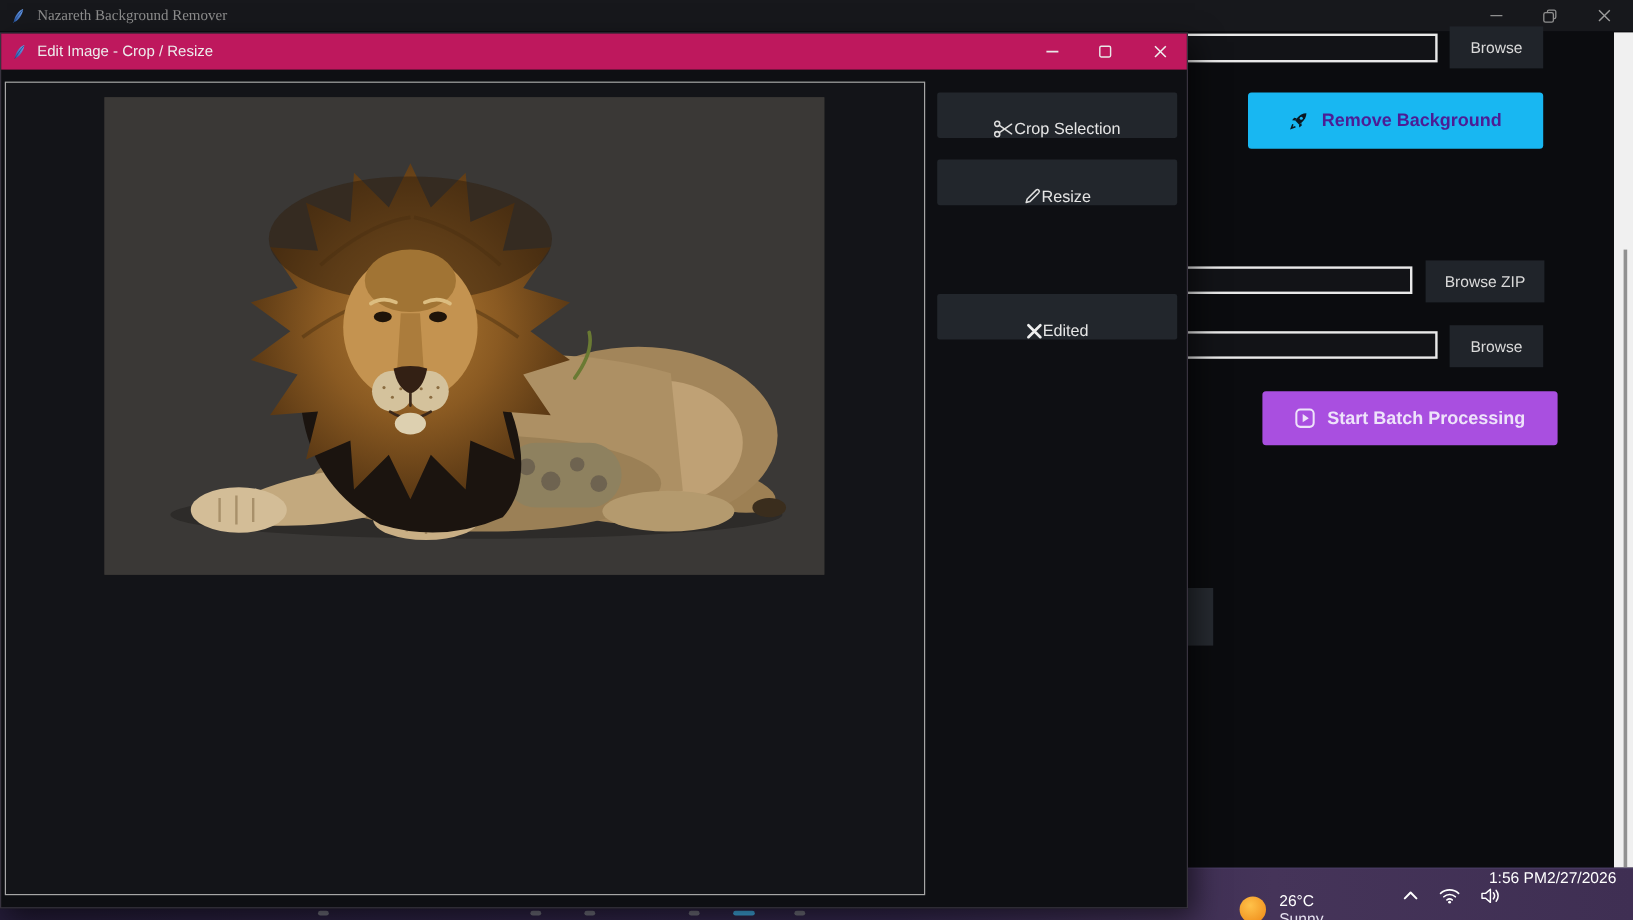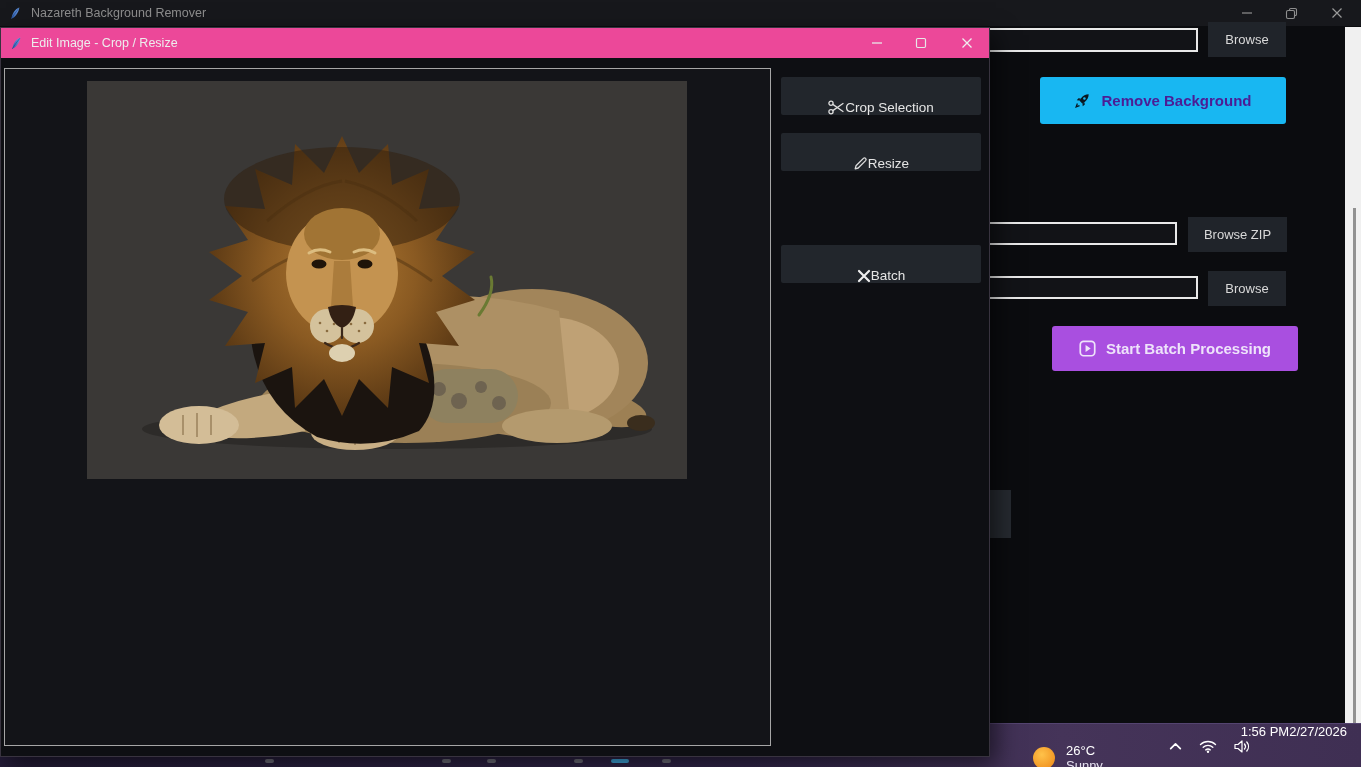--- a/index.html
+++ b/index.html
@@ -2,21 +2,21 @@
 <html><head>
 <meta charset="utf-8">
 <style>
   * { margin:0; padding:0; box-sizing:border-box; }
   html,body { width:1361px; height:767px; overflow:hidden; background:#000; }
   body { font-family:"Liberation Sans", sans-serif; position:relative; }
   .abs { position:absolute; }
 
   
   #main-window { left:0; top:0; width:1361px; height:767px; background:#0b0c0f; }
-  #main-titlebar { left:0; top:0; width:1361px; height:26px; background:#17181c; display:flex; align-items:center; }
+  #main-titlebar { left:0; top:0; width:1361px; height:26px; background:#17181c; display:flex; align-items:center;font-family:Liberation Serif, serif; }
   #main-titlebar .title { color:#8d8d8d; font-size:12.5px; margin-left:10px; }
   .tb-icon { width:12px; height:14px; margin-left:9px; flex:0 0 auto; }
   .winctl { position:absolute; top:0; height:26px; width:44px; display:flex; align-items:center; justify-content:center; }
   .winctl svg { display:block; }
 
   .field { position:absolute; background:#121317; border:2px solid #e9e9e9; }
   .btn-dark { position:absolute; background:#20242a; color:#d9d9d9; font-size:13px; display:flex; align-items:center; justify-content:center; border:none; cursor:default; }
   .btn-accent { position:absolute; border:none; border-radius:3px; font-weight:bold; font-size:15px; display:flex; align-items:center; justify-content:center; gap:10px; cursor:default; }
   #remove-bg-btn { background:#18b7f2; color:#4c1d95; }
   #start-batch-btn { background:#a94fe0; color:#eee3fa; }
@@ -30,21 +30,21 @@
     border-top:1px solid #544470; }
   #weather { position:absolute; left:1032px; top:0; height:44px; display:flex; align-items:center; gap:10px; color:#fff;margin-top:12px; }
   #weather .t1 { font-size:13px; color:#ffffff; line-height:15px; }
   #weather .t2 { font-size:13px; color:#e6e1f0; line-height:15px;text-align:right; }
   #tray { position:absolute; right:110px; top:0; height:44px; display:flex; align-items:center; gap:16px; }
   #clock { position:absolute; right:14px; top:0; height:44px; display:flex; justify-content:center; color:#ffffff; font-size:13px; text-align:right; line-height:16px; }
   .peek { position:absolute; top:759px; height:4px; border-radius:2px; background:#6e6e7a; }
 
   
   #dialog { left:0; top:27px; width:990px; height:730px; background:#0e0f13; border:1px solid #38333f; box-shadow:6px 8px 22px rgba(0,0,0,.55); }
-  #dialog-titlebar { position:absolute; left:0; top:0; width:100%; height:30px; background:#ec4899; display:flex; align-items:center; }
+  #dialog-titlebar { position:absolute; left:0; top:0; width:100%; height:30px; background:#be185d; display:flex; align-items:center; }
   #dialog-titlebar .title { color:#ededed; font-size:12.5px; margin-left:9px; }
   .dwinctl { position:absolute; top:0; height:30px; width:44px; display:flex; align-items:center; justify-content:center; }
 
   #canvas-area { position:absolute; left:3px; top:40px; width:767px; height:678px; background:#131418; border:1px solid #a6a6a6; }
   #photo { position:absolute; left:82px; top:12px; width:600px; height:398px; background:#3a3836; }
 
   .panel-btn { position:absolute; left:780px; width:200px; height:38px; background:#22262c; color:#e5e5e5; font-size:13.5px; border:none; border-radius:2px; display:flex; align-items:flex-end; justify-content:center; cursor:default; }
   .panel-btn svg { flex:0 0 auto; }
 </style>
 </head>
@@ -265,15 +265,15 @@
       <path d="M2.2 12.8 L3 9.8 L10.4 2.4 A1.6 1.6 0 0 1 12.6 2.4 A1.6 1.6 0 0 1 12.6 4.6 L5.2 12 Z" fill="none" stroke="#dddddd" stroke-width="1.3" stroke-linejoin="round"></path>
     </svg>
     <span>Resize</span>
   </button>
 
 
   <button class="panel-btn" style="top:217px;">
     <svg width="14" height="14" viewBox="0 0 14 14">
       <path d="M2 2 L12 12 M12 2 L2 12" stroke="#eeeeee" stroke-width="2.2" stroke-linecap="round"></path>
     </svg>
-    <span>Batch</span>
+    <span>Edited</span>
   </button>
 </div>
 
 </body></html>

